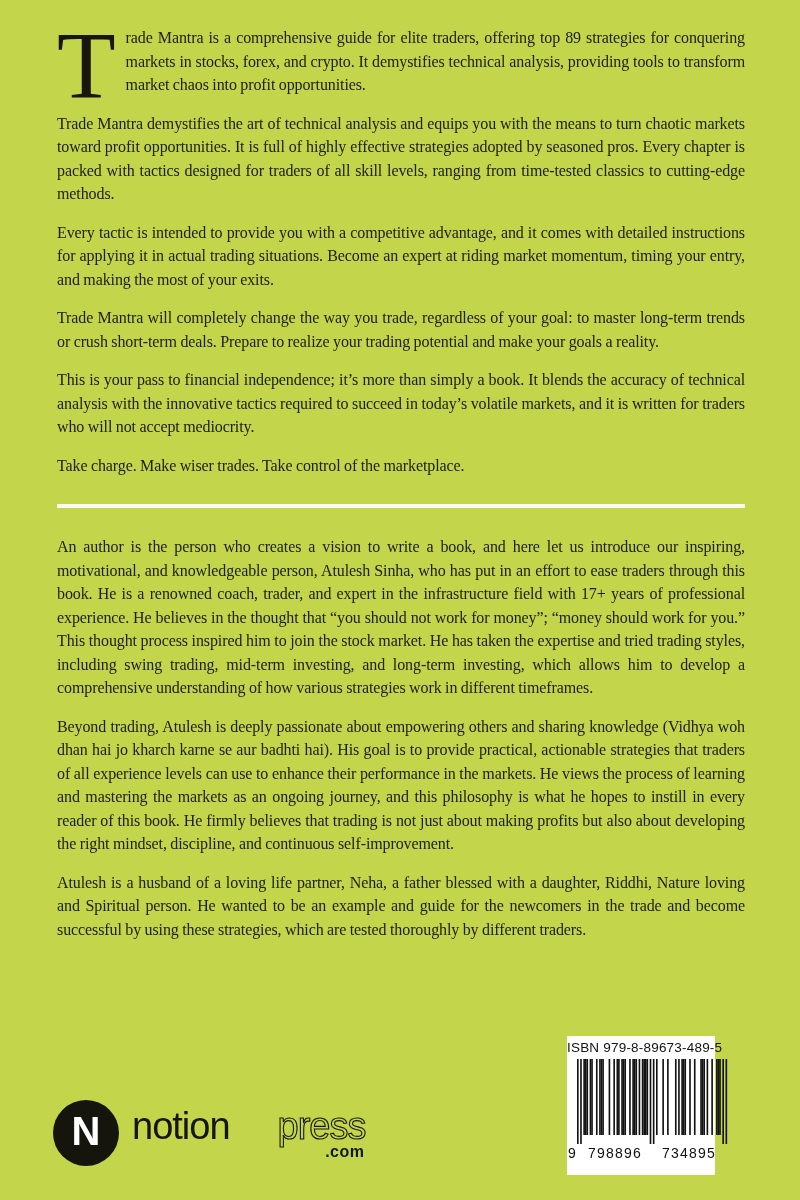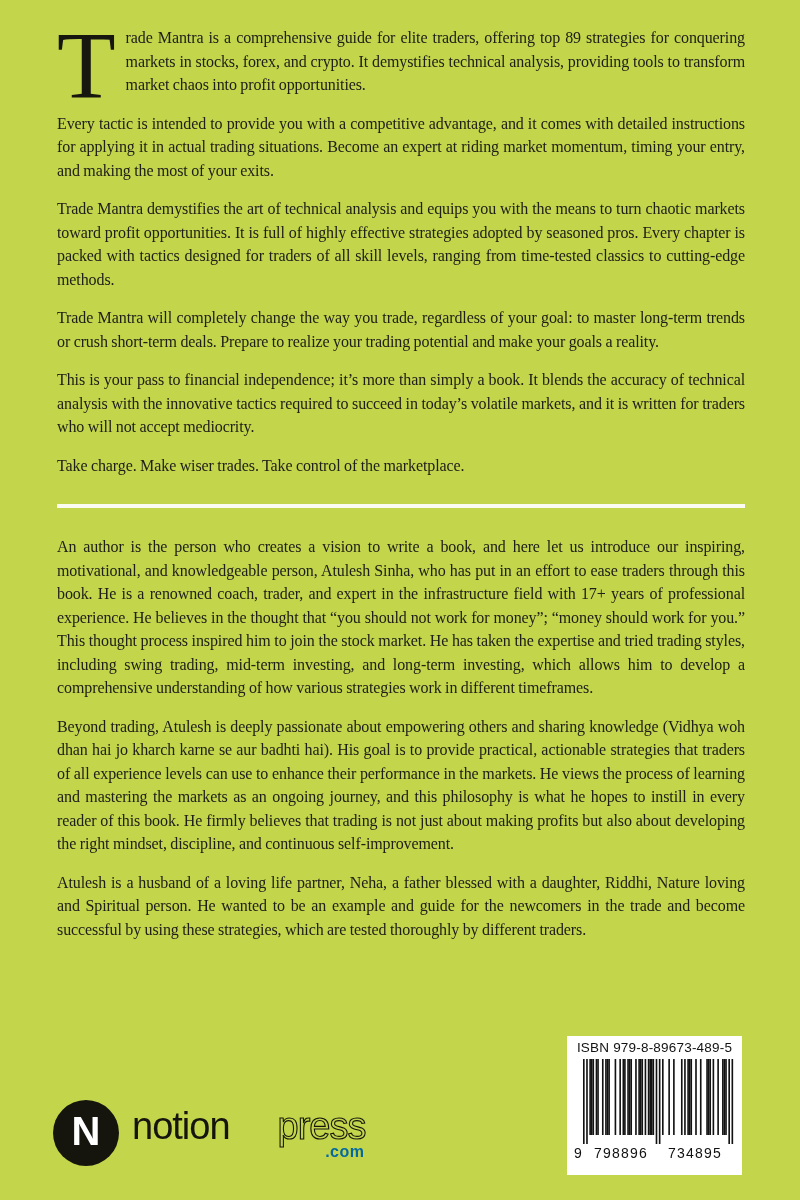--- a/index.html
+++ b/index.html
@@ -17,21 +17,21 @@
   .para{margin:0 0 15px 0;}
   .dropcap{
     float:left;
     font-size:96px;line-height:0.72;
     padding:5px 10px 0 0;
     color:#17170f;
   }
   .divider{height:4px;background:#fbfbf0;margin:27px 0;}
   
   .barcode-box{
-    position:absolute;left:567px;top:1036px;width:175px;height:139px;
+    position:absolute;left:567px;top:1036px;width:148px;height:139px;
     background:#ffffff;box-sizing:border-box;padding-top:4px;text-align:center;
   }
   .isbn-label{
     font-family:"Liberation Sans",sans-serif;font-size:13.5px;
     color:#121212;letter-spacing:0.2px;margin-bottom:2px;white-space:nowrap;
   }
   #barcode-svg{display:block;margin:0 auto;}
   
   .logo{position:absolute;left:53px;top:1100px;display:flex;align-items:center;gap:13px;}
   .logo-circle{
@@ -47,34 +47,34 @@
     font-size:38px;line-height:1;letter-spacing:-1px;color:#15150e;
     padding-bottom:14px;white-space:nowrap;
   }
   .notion{font-weight:400;}
   .press{font-weight:400;color:#15150e;margin-left:48px;}
   @supports (-webkit-text-stroke: 1px #000){
     .press{color:transparent;-webkit-text-stroke:1.1px #15150e;}
   }
   .dotcom{
     position:absolute;right:1px;bottom:-1px;
-    font-size:16px;font-weight:700;letter-spacing:0.5px;color:#0369a1;margin-top:39px;
+    font-size:16px;font-weight:700;letter-spacing:0.5px;color:#0f172a;margin-top:39px;
   }
 </style>
 </head>
 <body>
 
 <div class="cover">
 
   <div class="content">
 
     <p class="para"><span class="dropcap">T</span><span>rade Mantra is a comprehensive guide for elite traders, offering top 89 strategies for conquering markets in stocks, forex, and crypto. It demystifies technical analysis, providing tools to transform market chaos into profit opportunities.</span></p>
 
+    <p class="para">Trade Mantra demystifies the art of technical analysis and equips you with the means to turn chaotic markets toward profit opportunities. It is full of highly effective strategies adopted by seasoned pros. Every chapter is packed with tactics designed for traders of all skill levels, ranging from time-tested classics to cutting-edge methods.</p>
     <p class="para">Every tactic is intended to provide you with a competitive advantage, and it comes with detailed instructions for applying it in actual trading situations. Become an expert at riding market momentum, timing your entry, and making the most of your exits.</p>
-    <p class="para">Trade Mantra demystifies the art of technical analysis and equips you with the means to turn chaotic markets toward profit opportunities. It is full of highly effective strategies adopted by seasoned pros. Every chapter is packed with tactics designed for traders of all skill levels, ranging from time-tested classics to cutting-edge methods.</p>
     <p class="para">Trade Mantra will completely change the way you trade, regardless of your goal: to master long-term trends or crush short-term deals. Prepare to realize your trading potential and make your goals a reality.</p>
     <p class="para">This is your pass to financial independence; it’s more than simply a book. It blends the accuracy of technical analysis with the innovative tactics required to succeed in today’s volatile markets, and it is written for traders who will not accept mediocrity.</p>
     <p class="para">Take charge. Make wiser trades. Take control of the marketplace.</p>
 
     <div class="divider"></div>
 
     <p class="para">An author is the person who creates a vision to write a book, and here let us introduce our inspiring, motivational, and knowledgeable person, Atulesh Sinha, who has put in an effort to ease traders through this book. He is a renowned coach, trader, and expert in the infrastructure field with 17+ years of professional experience. He believes in the thought that “you should not work for money”; “money should work for you.” This thought process inspired him to join the stock market. He has taken the expertise and tried trading styles, including swing trading, mid-term investing, and long-term investing, which allows him to develop a comprehensive understanding of how various strategies work in different timeframes.</p>
     <p class="para">Beyond trading, Atulesh is deeply passionate about empowering others and sharing knowledge (Vidhya woh dhan hai jo kharch karne se aur badhti hai). His goal is to provide practical, actionable strategies that traders of all experience levels can use to enhance their performance in the markets. He views the process of learning and mastering the markets as an ongoing journey, and this philosophy is what he hopes to instill in every reader of this book. He firmly believes that trading is not just about making profits but also about developing the right mindset, discipline, and continuous self-improvement.</p>
     <p class="para">Atulesh is a husband of a loving life partner, Neha, a father blessed with a daughter, Riddhi, Nature loving and Spiritual person. He wanted to be an example and guide for the newcomers in the trade and become successful by using these strategies, which are tested thoroughly by different traders.</p>
 

